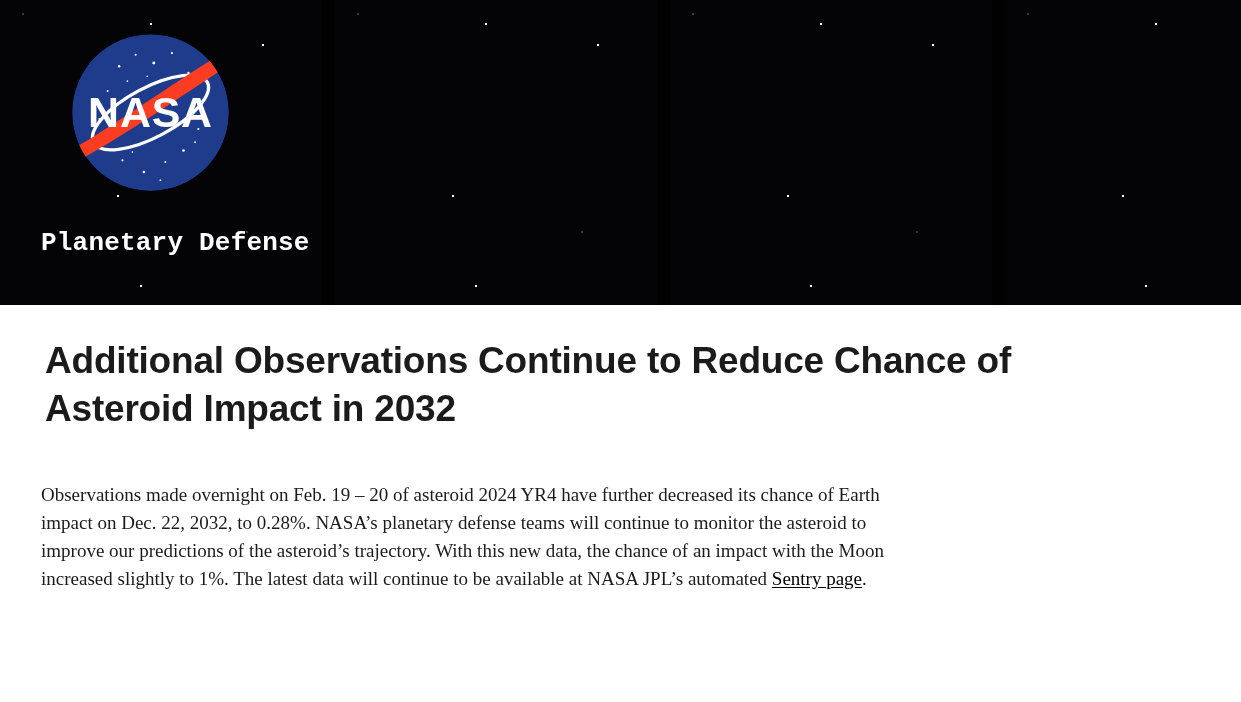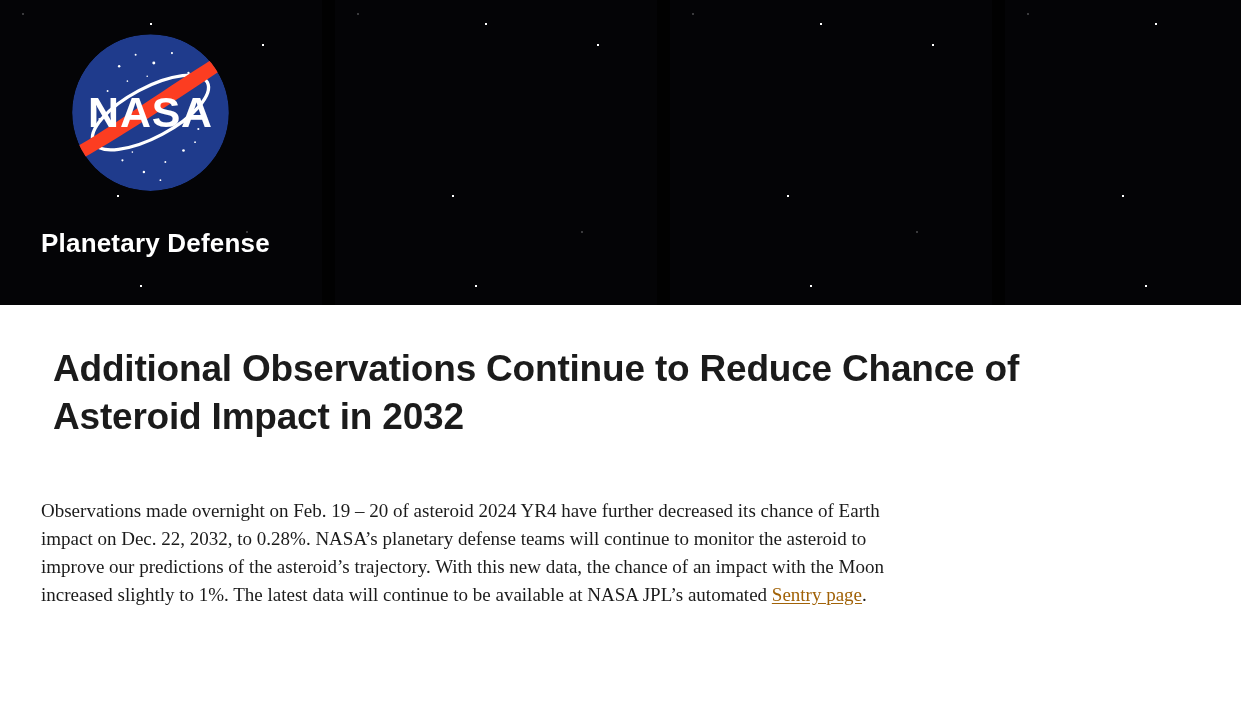--- a/index.html
+++ b/index.html
@@ -86,30 +86,31 @@
   .hero-title {
     position: absolute;
     left: 0px;
     top: 230px;
     font-size: 26px;
     font-weight: 700;
     letter-spacing: 0.2px;
     color: #ffffff;
     white-space: nowrap;
     line-height: 1;
+    font-family: Liberation Mono, monospace;
   }
 
   
   .article {
     position: relative;
     width: 1241px;
     background: #ffffff;
   }
   .article-title {
-    margin: 12px;
+    margin: 4px;
     padding: 28px 41px 0 41px;
     width: 1120px;
     font-size: 37px;
     line-height: 48px;
     font-weight: 700;
     letter-spacing: -0.2px;
     color: #1b1b1b;
   }
   .article-body {
     display: flex;
@@ -132,21 +133,21 @@
   .text-col {
     flex: 1 1 auto;
     max-width: 846px;
     font-family: "Liberation Serif", serif;
     font-size: 19px;
     line-height: 28px;
     color: #1b1b1b;
   }
   .text-col p { margin: 0; }
   .sentry-link {
-    color: #a16207;
+    color: #000000;
     text-decoration: underline;
     text-underline-offset: 2px;
   }
 </style>
 </head>
 <body>
 
 <div class="hero">
   <div class="starfield"></div>
   <div class="seams"></div>

